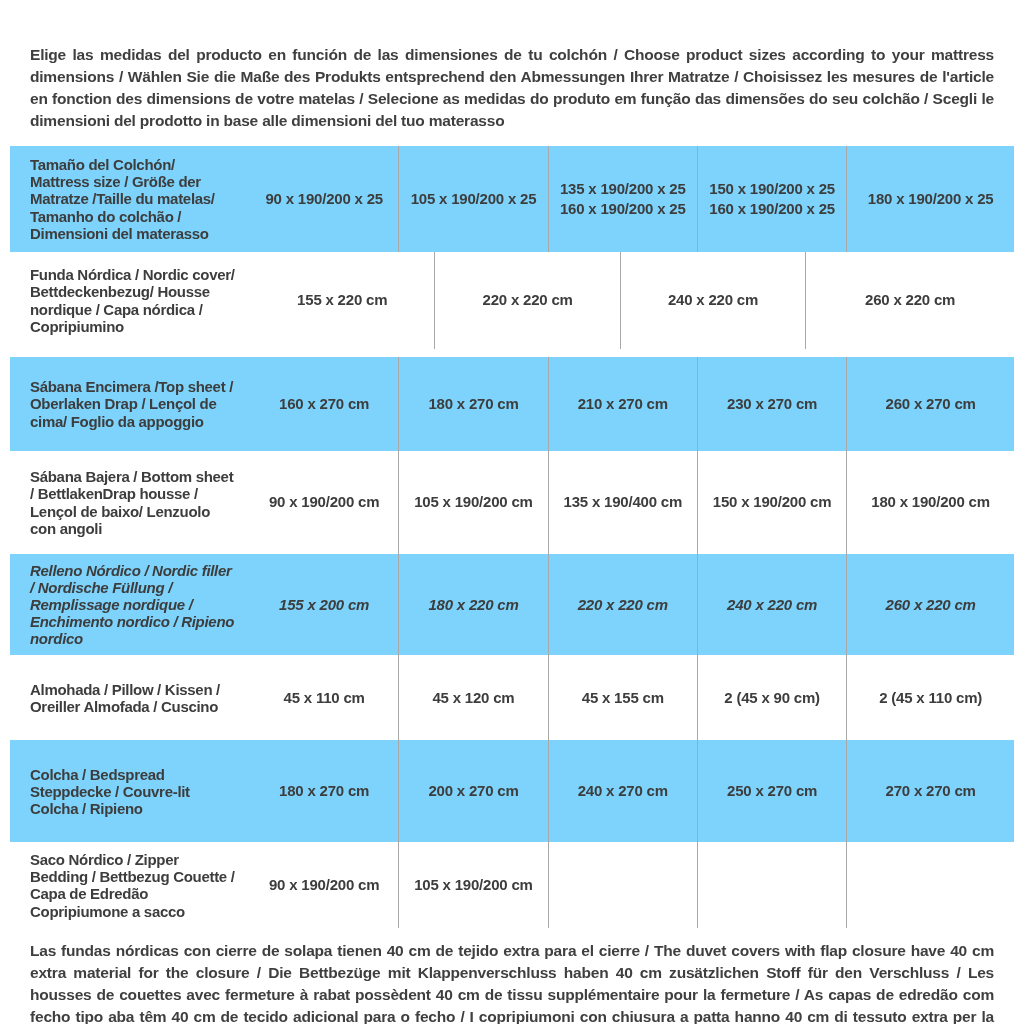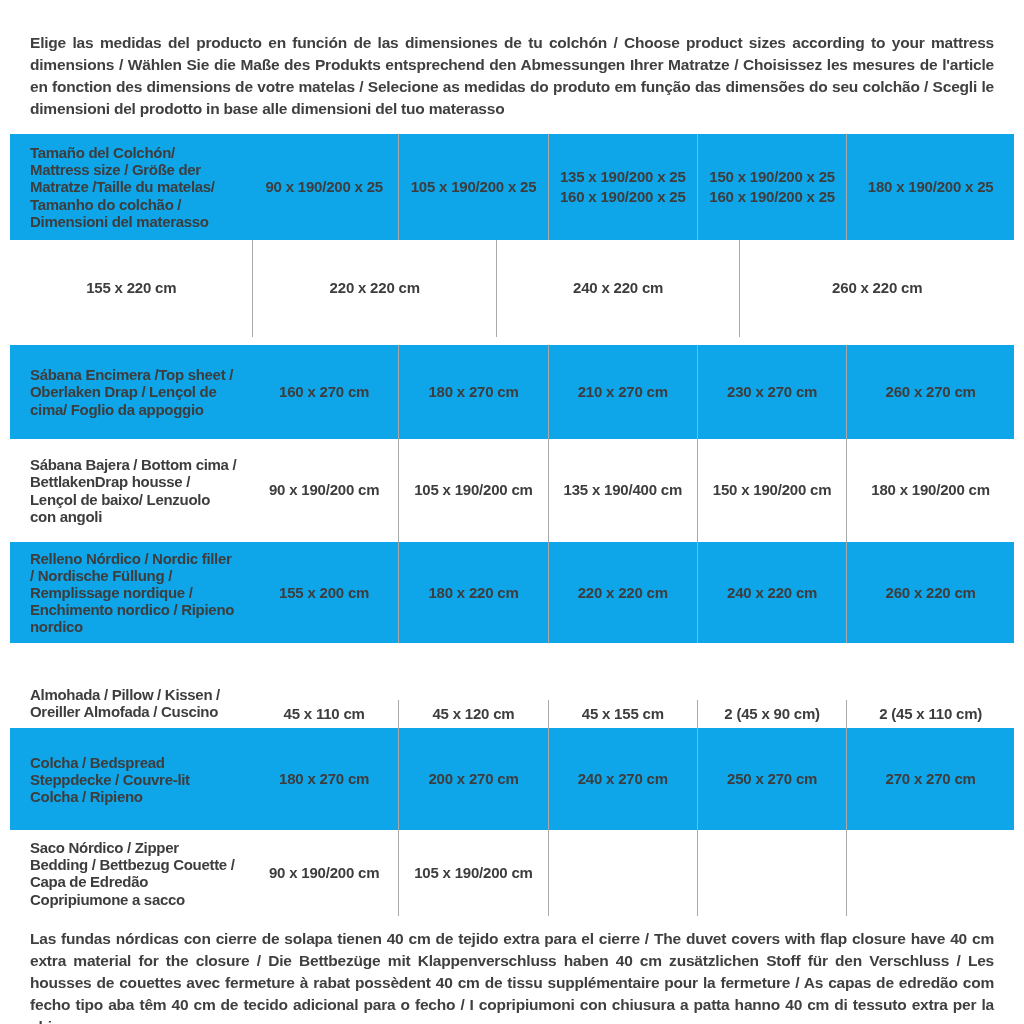--- a/index.html
+++ b/index.html
@@ -1,36 +1,36 @@
 <!DOCTYPE html>
 <html><head>
 <meta charset="utf-8">
 <style>
   html,body{margin:0;padding:0;background:#ffffff;}
   body{
     width:1024px;height:1024px;overflow:hidden;
     font-family:"Liberation Sans","DejaVu Sans",sans-serif;
     color:#3d3d3d;-webkit-font-smoothing:antialiased;
   }
-  .page{width:1024px;height:948px;box-sizing:border-box;padding-top:32px;}
+  .page{width:1024px;height:948px;box-sizing:border-box;padding-top:44px;}
   .para{
     margin:0 30px;font-size:15.5px;font-weight:bold;line-height:1.42;
     text-align:justify;letter-spacing:-0.2px;color:#3f3f3f;
   }
   .intro{margin-bottom:14px;}
   .footnote{margin-top:12px;}
   .table{width:1004px;margin:0 10px;}
   .row{display:flex;width:100%;box-sizing:border-box;}
-  .row.stripe{background:#0ea5e9;}
+  .row.stripe{background:#7dd3fc;}
   .row:nth-child(1){min-height:106px;}
   .row:nth-child(2){min-height:97px;}
   .row:nth-child(3){min-height:94px;margin-top:8px;}
   .row:nth-child(4){min-height:103px;}
-  .row:nth-child(5){min-height:100px;}
-  .row:nth-child(6){min-height:85px;align-items:flex-end;}
+  .row:nth-child(5){min-height:100px;font-style:italic;}
+  .row:nth-child(6){min-height:85px;}
   .row:nth-child(7){min-height:102px;}
   .row:nth-child(8){min-height:86px;}
   .cell{display:flex;align-items:center;box-sizing:border-box;}
   .cell.label{
     width:240px;flex:0 0 240px;padding:8px 12px 8px 20px;
     font-size:15px;font-weight:bold;line-height:1.14;letter-spacing:-0.3px;
   }
   .cell.val{
     flex:148 0 0;justify-content:center;text-align:center;
     font-size:15px;font-weight:bold;white-space:pre-line;line-height:1.35;
@@ -53,37 +53,38 @@
       <div class="cell val">90 x 190/200 x 25</div>
       <div class="cell val divided">105 x 190/200 x 25</div>
       <div class="cell val divided">135 x 190/200 x 25
 160 x 190/200 x 25</div>
       <div class="cell val divided">150 x 190/200 x 25
 160 x 190/200 x 25</div>
       <div class="cell val divided last">180 x 190/200 x 25</div>
     </div>
 
     <div class="row">
+      <div class="cell label">Funda Nórdica /  Nordic cover/ Bettdeckenbezug/ Housse nordique / Capa nórdica / Copripiumino</div>
       <div class="cell val">155 x 220 cm</div>
       <div class="cell val divided">220 x 220 cm</div>
       <div class="cell val divided">240 x 220 cm</div>
       <div class="cell val divided last">260 x 220 cm</div>
     </div>
 
     <div class="row stripe">
       <div class="cell label">Sábana Encimera /Top sheet / Oberlaken Drap / Lençol de cima/ Foglio da appoggio</div>
       <div class="cell val">160 x 270 cm</div>
       <div class="cell val divided">180 x 270 cm</div>
       <div class="cell val divided">210 x 270 cm</div>
       <div class="cell val divided">230 x 270 cm</div>
       <div class="cell val divided last">260 x 270 cm</div>
     </div>
 
     <div class="row">
-      <div class="cell label">Sábana Bajera / Bottom cima / BettlakenDrap housse / Lençol de baixo/ Lenzuolo con angoli</div>
+      <div class="cell label">Sábana Bajera / Bottom sheet / BettlakenDrap housse / Lençol de baixo/ Lenzuolo con angoli</div>
       <div class="cell val">90 x 190/200 cm</div>
       <div class="cell val divided">105 x 190/200 cm</div>
       <div class="cell val divided">135 x 190/400 cm</div>
       <div class="cell val divided">150 x 190/200 cm</div>
       <div class="cell val divided last">180 x 190/200 cm</div>
     </div>
 
     <div class="row stripe">
       <div class="cell label">Relleno Nórdico / Nordic filler / Nordische Füllung / Remplissage nordique / Enchimento nordico / Ripieno nordico</div>
       <div class="cell val">155 x 200 cm</div>

